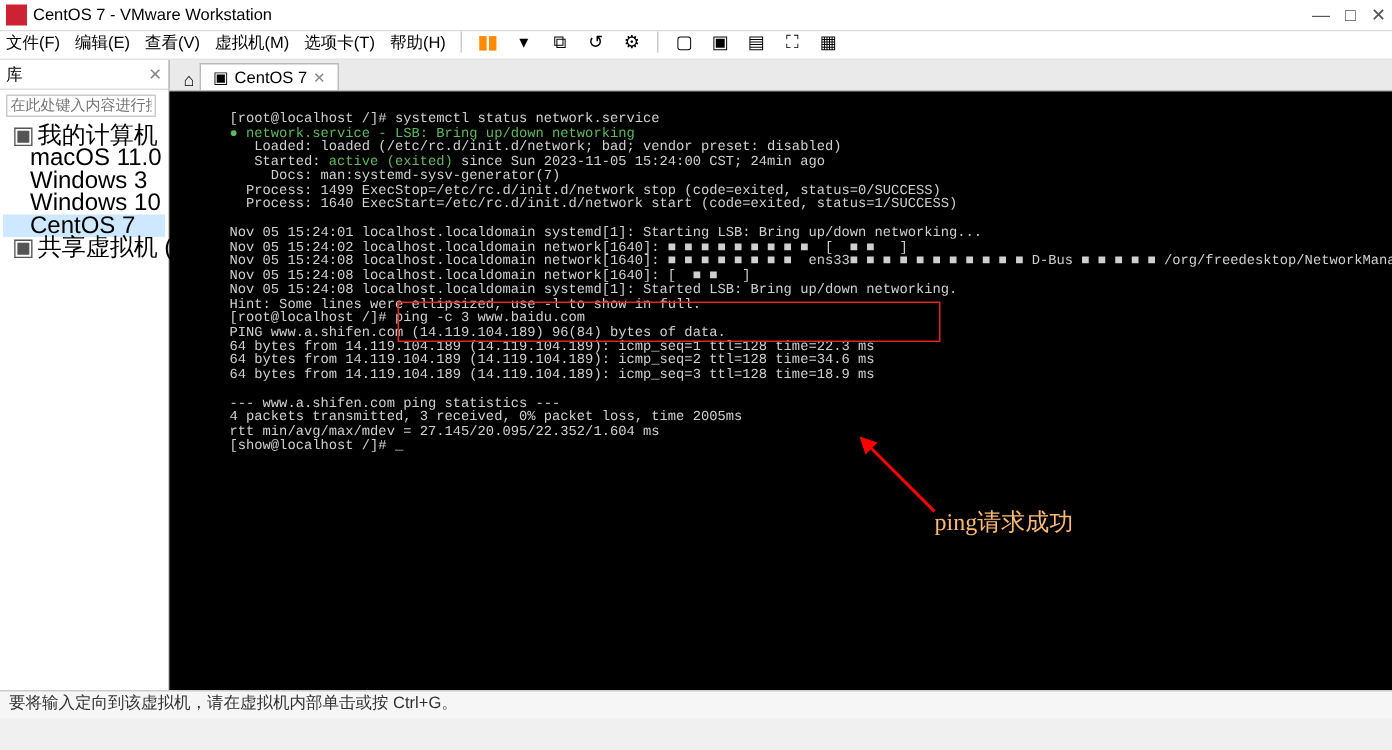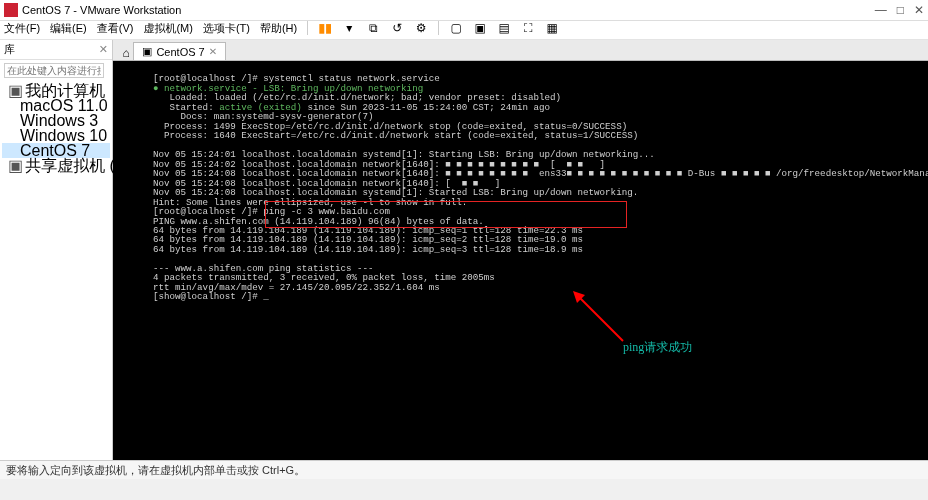--- a/index.html
+++ b/index.html
@@ -25,22 +25,22 @@
   .tree .fold{color:#555;margin-right:2px}
   .main{flex:1;background:#3a3a3a;display:flex;flex-direction:column;position:relative}
   .tabs{height:20px;background:#eaeaea;display:flex;align-items:flex-end;padding-left:6px;border-bottom:1px solid #bbb}
   .tab{background:#fff;border:1px solid #bbb;border-bottom:none;padding:2px 8px;font-size:11px;display:flex;align-items:center;gap:4px}
   .tab .x{color:#888;font-size:10px}
   .term{flex:1;background:#000;color:#cfcfcf;font-family:Consolas,"Courier New",monospace;font-size:9.2px;line-height:1.03;padding:4px 6px 4px 40px;white-space:pre;overflow:hidden;position:relative}
   .g{color:#5fb85f}
   .hl-box{position:absolute;border:1px solid #e52323;pointer-events:none}
   .hl-main{left:152px;top:140px;width:360px;height:25px}
   .ann-arrow{position:absolute;left:460px;top:230px;width:60px;height:60px;pointer-events:none}
-  .ann-text{position:absolute;left:510px;top:280px;color:#14b8a6;font-size:12px;font-family:"Microsoft YaHei"}
-  .statusbar{height:18px;background:#f6f6f6;border-top:1px solid #ccc;font-size:11px;display:flex;align-items:center;padding:0 6px;color:#333}
+  .ann-text{position:absolute;left:510px;top:280px;color:#fdba74;font-size:16px;font-family:"Microsoft YaHei"}
+  .statusbar{height:18px;background:#f6f6f6;border-top:1px solid #ccc;font-size:11px;display:flex;align-items:flex-start;padding:0 6px;color:#333}
 </style>
 </head>
 <body>
 
 <div class="titlebar">
   <span class="icon"></span>
   <span class="title">CentOS 7 - VMware Workstation</span>
   <div class="win-btns">
     <span>—</span>
     <span>□</span>
@@ -108,21 +108,21 @@
 <span> </span>
 <span>Nov 05 15:24:01 localhost.localdomain systemd[1]: Starting LSB: Bring up/down networking...</span>
 <span>Nov 05 15:24:02 localhost.localdomain network[1640]: ■ ■ ■ ■ ■ ■ ■ ■ ■  [  ■ ■   ]</span>
 <span>Nov 05 15:24:08 localhost.localdomain network[1640]: ■ ■ ■ ■ ■ ■ ■ ■  ens33■ ■ ■ ■ ■ ■ ■ ■ ■ ■ ■ D-Bus ■ ■ ■ ■ ■ /org/freedesktop/NetworkManager/ActiveConnection/2■</span>
 <span>Nov 05 15:24:08 localhost.localdomain network[1640]: [  ■ ■   ]</span>
 <span>Nov 05 15:24:08 localhost.localdomain systemd[1]: Started LSB: Bring up/down networking.</span>
 <span>Hint: Some lines were ellipsized, use -l to show in full.</span>
 <span>[root@localhost /]# ping -c 3 www.baidu.com</span>
 <span>PING www.a.shifen.com (14.119.104.189) 96(84) bytes of data.</span>
 <span>64 bytes from 14.119.104.189 (14.119.104.189): icmp_seq=1 ttl=128 time=22.3 ms</span>
-<span>64 bytes from 14.119.104.189 (14.119.104.189): icmp_seq=2 ttl=128 time=19.0 ms</span>
+<span>64 bytes from 14.119.104.189 (14.119.104.189): icmp_seq=2 ttl=128 time=34.6 ms</span>
 <span>64 bytes from 14.119.104.189 (14.119.104.189): icmp_seq=3 ttl=128 time=18.9 ms</span>
 <span> </span>
 <span>--- www.a.shifen.com ping statistics ---</span>
 <span>4 packets transmitted, 3 received, 0% packet loss, time 2005ms</span>
 <span>rtt min/avg/max/mdev = 27.145/20.095/22.352/1.604 ms</span>
 <span>[show@localhost /]# _</span>
 
       <div class="hl-box hl-main"></div>
       <svg class="ann-arrow" viewBox="0 0 60 60">
         <line x1="5" y1="5" x2="50" y2="50" stroke="#f00" stroke-width="2"></line>

